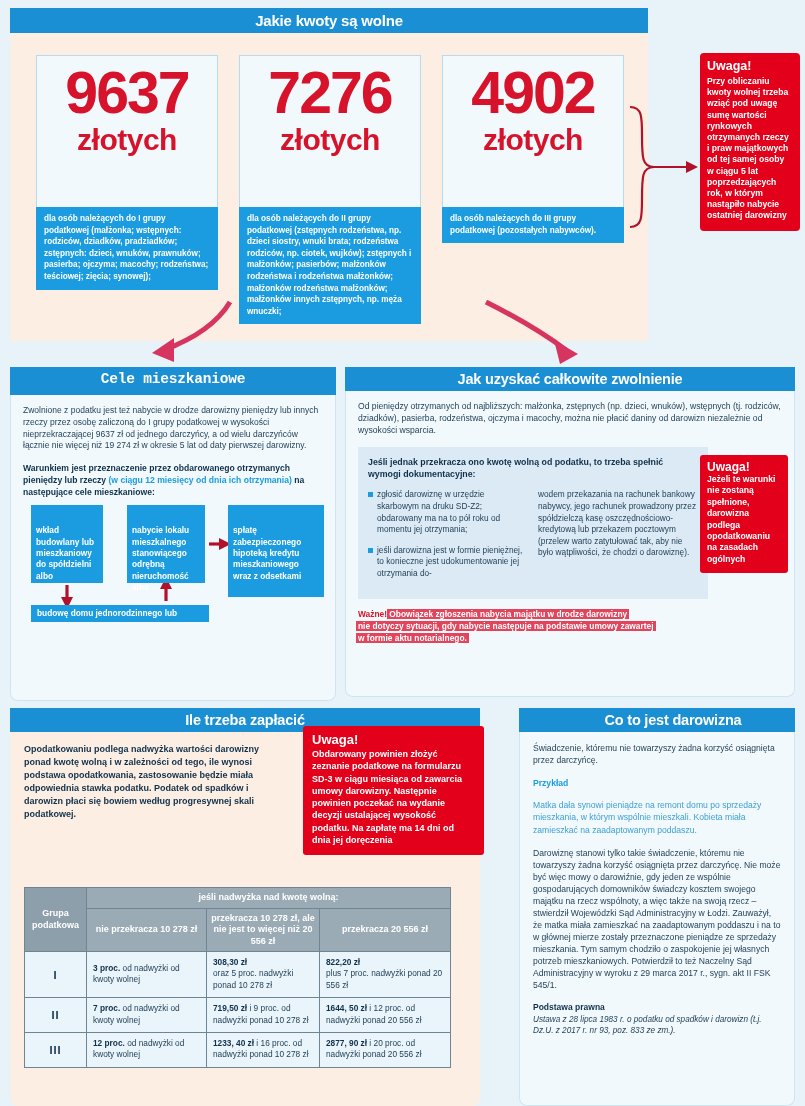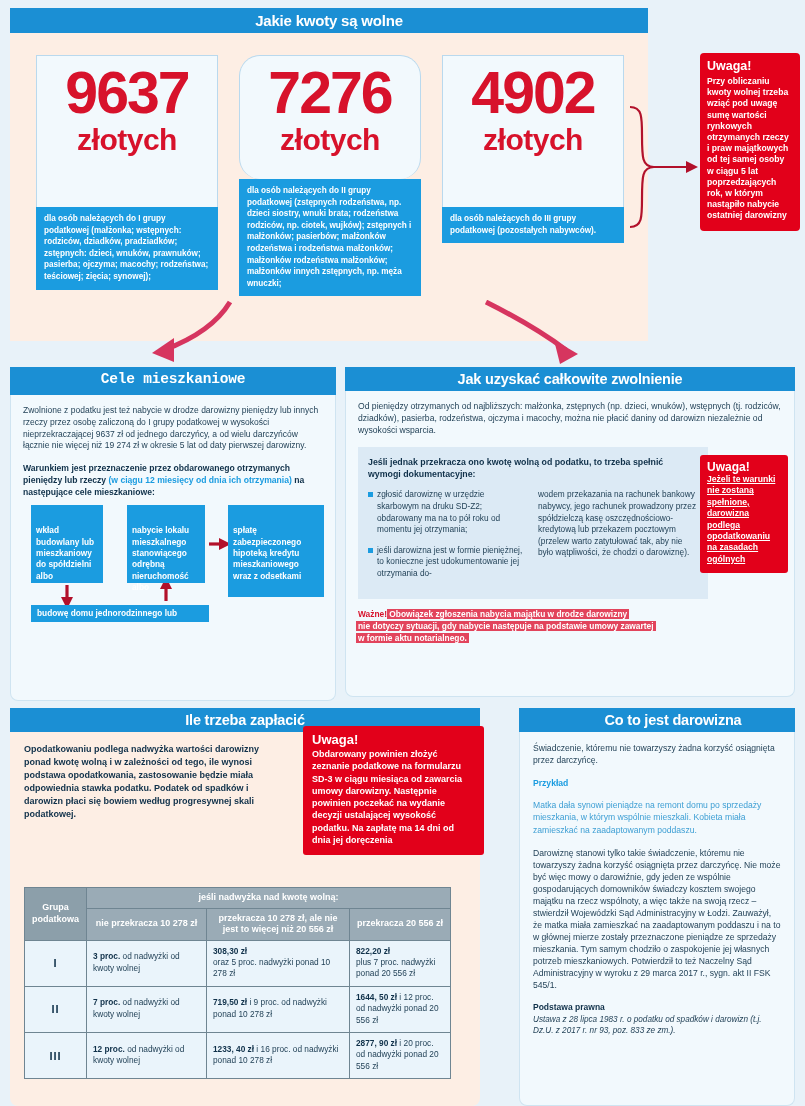--- a/index.html
+++ b/index.html
@@ -53,21 +53,21 @@
     background: #1b9ce0;
     color: #fff;
     font-size: 8.2px;
     font-weight: bold;
     line-height: 11.6px;
     padding: 6px 8px 7px;
   }
   #card-1 { left: 26px; }
   #card-1 .amt-white { height: 152px; }
   #card-2 { left: 229px; }
-  #card-2 .amt-white { height: 124px; border-radius: 21px; }
+  #card-2 .amt-white { height: 152px; }
   #card-3 { left: 432px; }
   #card-3 .amt-white { height: 152px; }
 
   
   #brace-svg { position: absolute; left: 628px; top: 105px; }
 
   #warn-top {
     position: absolute;
     left: 700px; top: 53px;
     width: 100px;
@@ -164,21 +164,21 @@
   }
   #warn-mid {
     position: absolute;
     left: 700px; top: 455px;
     width: 88px;
     background: #e2001a; color: #fff;
     border-radius: 3px;
     padding: 5px 7px 8px;
   }
   #warn-mid .wt { font-size: 12px; font-weight: bold; line-height: 14px; }
-  #warn-mid .wb { font-size: 8.6px; font-weight: bold; line-height: 11.4px; text-decoration: underline; }
+  #warn-mid .wb { font-size: 8.6px; font-weight: bold; line-height: 11.4px; }
 
   
   #bot-left { left: 10px; top: 708px; width: 470px; }
   #bot-left-hdr { height: 24px; line-height: 24px; font-size: 14.5px; }
   #bot-left-body {
     background: #fdeee4;
     border-radius: 0 0 8px 8px;
     padding: 11px 14px 14px;
     height: 374px;
     position: relative;
@@ -377,21 +377,21 @@
     </div>
 
     <table id="tax-table">
       <tbody>
           <tr>
         <th class="th-grp" rowspan="2">Grupa podatkowa</th>
         <th class="th-grey" colspan="3">jeśli nadwyżka nad kwotę wolną:</th>
       </tr>
       <tr>
         <th class="th-grey" style="width:120px">nie przekracza 10 278 zł</th>
-        <th class="th-grey" style="width:143px">przekracza 10 278 zł, ale nie jest to więcej niż 20 556 zł</th>
+        <th class="th-grey" style="width:113px">przekracza 10 278 zł, ale nie jest to więcej niż 20 556 zł</th>
         <th class="th-grey">przekracza 20 556 zł</th>
       </tr>
 
       <tr>
         <td class="td-grp">I</td>
         <td class="td-cell"><b>3 proc.</b><span> od nadwyżki od kwoty wolnej</span></td>
         <td class="td-cell"><b>308,30 zł</b><br><span>oraz 5 proc. nadwyżki ponad 10 278 zł</span></td>
         <td class="td-cell"><b>822,20 zł</b><br><span>plus 7 proc. nadwyżki ponad 20 556 zł</span></td>
       </tr>
       <tr>

